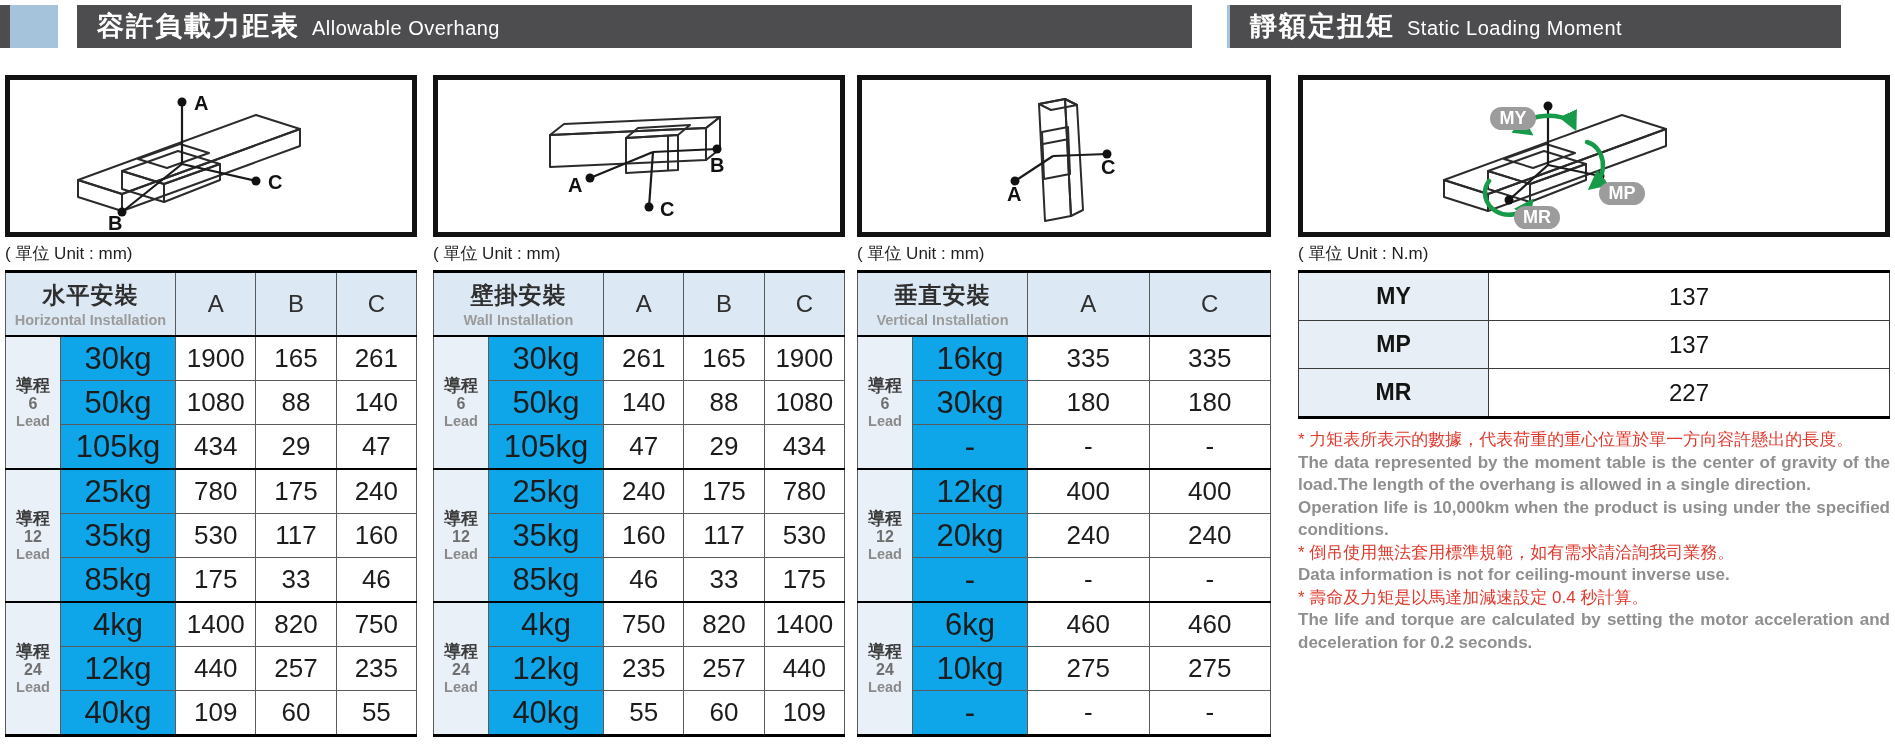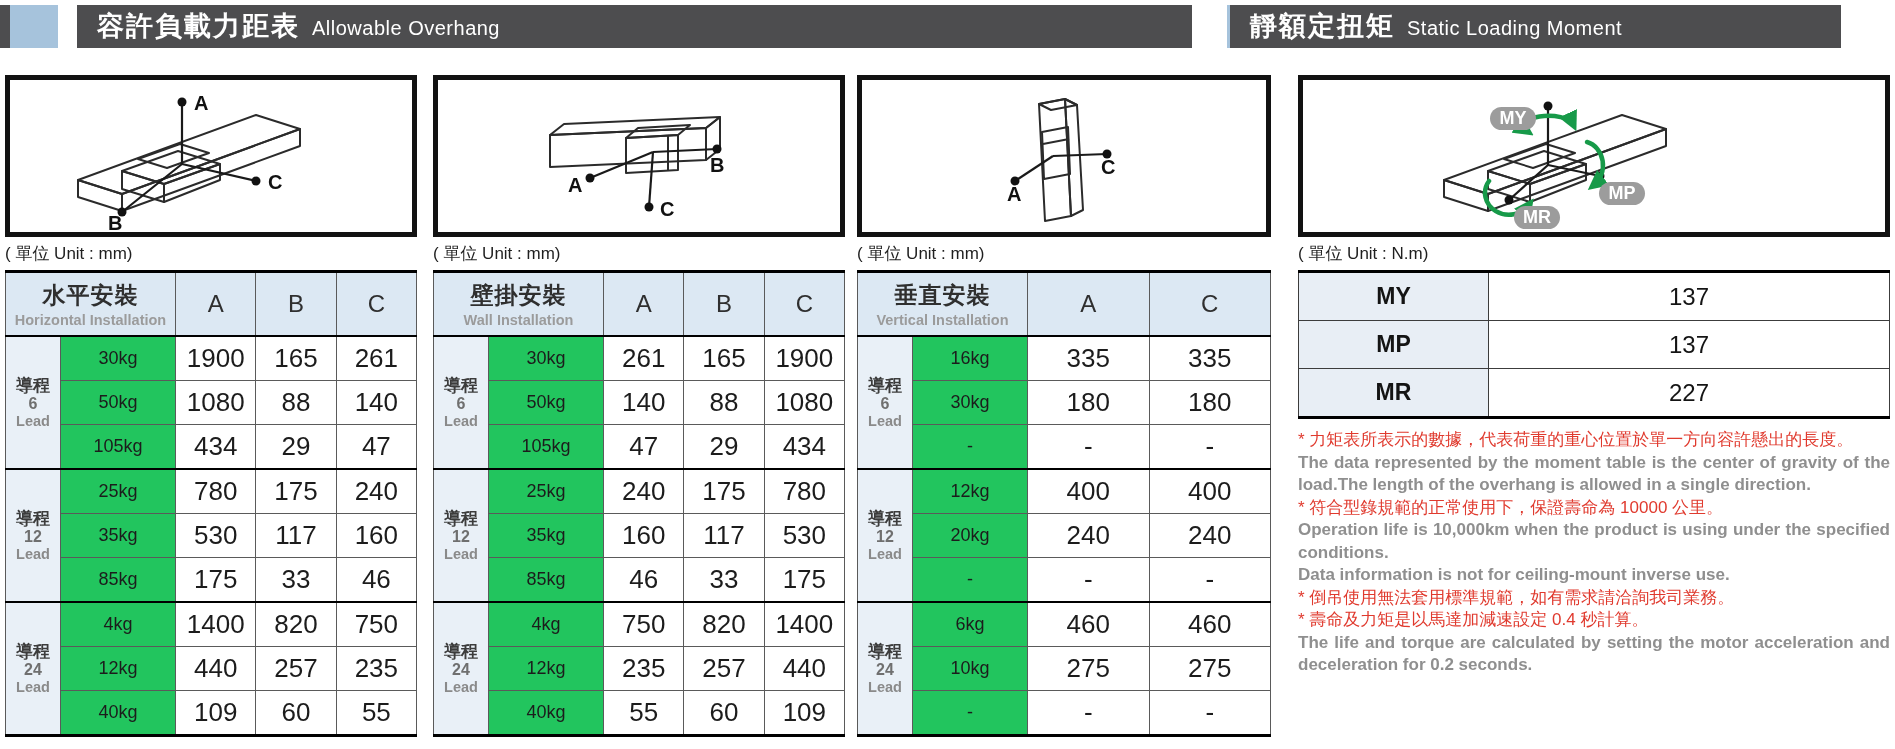--- a/index.html
+++ b/index.html
@@ -27,21 +27,21 @@
   .ovt th, .ovt td { border:1px solid #5a5a5a; text-align:center; vertical-align:middle; padding:0; }
   .hrow th { height:62px; background:#dce8f3; border-bottom:2.5px solid #000; }
   .nzh  { font-size:23px; color:#2f2f2f; letter-spacing:1px; }
   .nen  { font-size:14.5px; color:#9b9b9b; margin-top:1px; }
   .colh { font-size:24px; color:#2f2f2f; font-weight:normal; }
   .ovt tr.grp th, .ovt tr.grp td { border-top:2.5px solid #000; }
   .lead { background:#e9f0f7; }
   .lzh { font-size:17px; color:#3c3c3c; line-height:19px; }
   .lnum{ font-size:16px; color:#6f6f6f; line-height:18px; }
   .len { font-size:14.5px; color:#8a8a8a; line-height:17px; }
-  .load{ background:#22c55e; font-size:18px; color:#1c1c1c; height:43px; }
+  .load{ background:#0ea5e9; font-size:31px; color:#1c1c1c; height:43px; }
   .val { background:#fff; font-size:26px; color:#1c1c1c; }
 
   
   .mtt { width:100%; margin-top:3px; border-top:3px solid #000; border-bottom:3px solid #000; }
   .mtt th, .mtt td { border:1px solid #3c3c3c; height:45px; text-align:center; vertical-align:middle; }
   .mtt th { background:#e8eef5; font-size:23px; color:#141414; font-weight:bold; }
   .mtt td { font-size:24px; color:#141414; background:#fff; }
 
   
   .notes { margin-top:10px; }
@@ -446,22 +446,21 @@
       </tr>
       <tr>
         <th>MR</th>
         <td>227</td>
       </tr>
     </tbody>
       </table>
     <div class="notes">
       <div class="note zh">* 力矩表所表示的數據，代表荷重的重心位置於單一方向容許懸出的長度。</div>
       <div class="note en">The data represented by the moment table is the center of gravity of the load.The length of the overhang is allowed in a single direction.</div>
-      <div class="note zh">* 符合型錄規範的正常使用下，保證壽命為 10000 公里。</div>
       <div class="note en">Operation life is 10,000km when the product is using under the specified conditions.</div>
+      <div class="note zh">* 倒吊使用無法套用標準規範，如有需求請洽詢我司業務。</div>
       <div class="note en">Data information is not for ceiling-mount inverse use.</div>
-      <div class="note zh">* 倒吊使用無法套用標準規範，如有需求請洽詢我司業務。</div>
       <div class="note zh">* 壽命及力矩是以馬達加減速設定 0.4 秒計算。</div>
       <div class="note en">The life and torque are calculated by setting the motor acceleration and deceleration for 0.2 seconds.</div>
     </div>
   </div>
 
 </div>
 
 </body></html>

